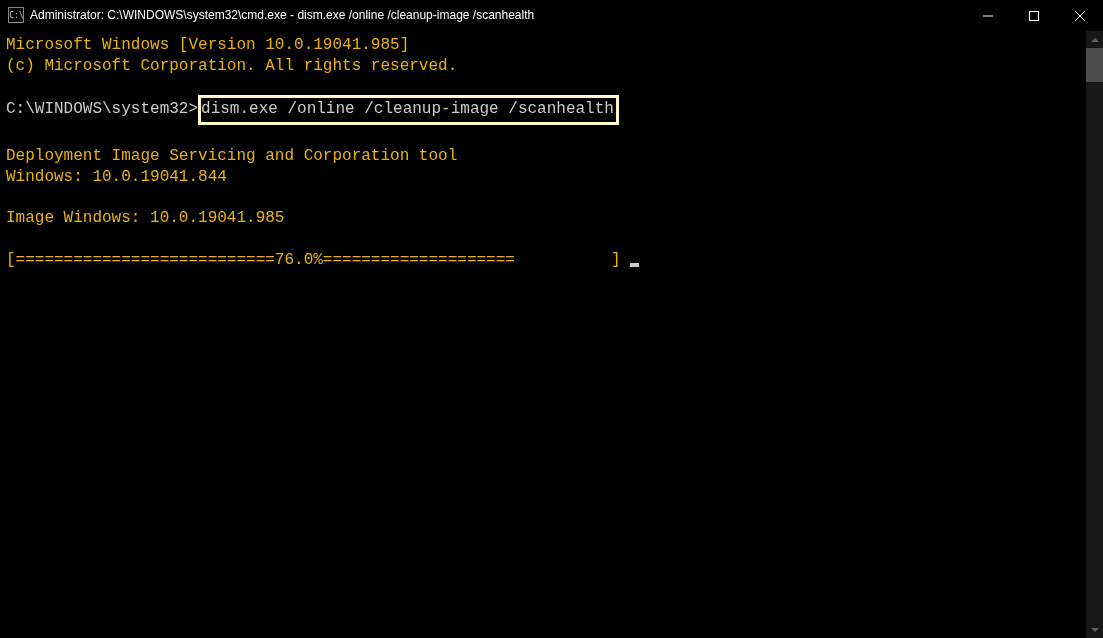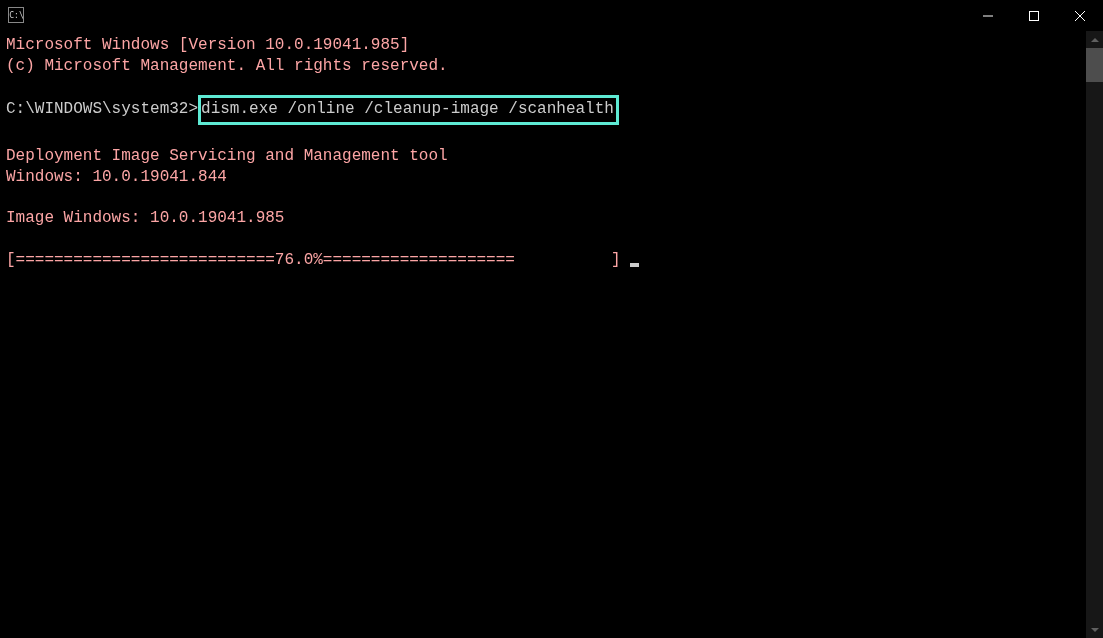--- a/index.html
+++ b/index.html
@@ -70,27 +70,27 @@
       height: 10px;
     }
     .terminal-body {
       padding: 4px 6px;
       line-height: 1.3;
       white-space: pre;
       position: relative;
       width: calc(100% - 17px);
     }
     .line {
-      color: #fca5a5;
+      color: #eab308;
     }
     .prompt-line {
       display: inline;
     }
     .highlight-box {
-      border: 3px solid #5eead4;
+      border: 3px solid #fef9c3;
       display: inline-block;
       padding: 1px 2px 2px 0;
       margin-top: -2px;
     }
     .cursor {
       display: inline-block;
       width: 9px;
       height: 4px;
       background: #ccc;
       vertical-align: text-bottom;
@@ -122,20 +122,21 @@
       background: #4d4d4d;
       cursor: pointer;
     }
   </style>
 </head>
 <body>
 
 <div class="titlebar">
   <div class="titlebar-left">
     <div class="cmd-icon">C:\</div>
+    <span class="title-text">Administrator: C:\WINDOWS\system32\cmd.exe - dism.exe  /online /cleanup-image /scanhealth</span>
   </div>
   <div class="window-controls">
     <div class="control-btn">
       <svg viewBox="0 0 10 10">
           <line x1="0" y1="5" x2="10" y2="5" stroke="#fff" stroke-width="1"></line>
         </svg>
     </div>
     <div class="control-btn">
       <svg viewBox="0 0 10 10">
           <rect x="0.5" y="0.5" width="9" height="9" stroke="#fff" stroke-width="1" fill="none"></rect>
@@ -144,25 +145,25 @@
     <div class="control-btn">
       <svg viewBox="0 0 10 10">
           <line x1="0" y1="0" x2="10" y2="10" stroke="#fff" stroke-width="1"></line>
           <line x1="10" y1="0" x2="0" y2="10" stroke="#fff" stroke-width="1"></line>
         </svg>
     </div>
   </div>
 </div>
 
 <div class="terminal-body"><span class="line">Microsoft Windows [Version 10.0.19041.985]</span>
-<span class="line">(c) Microsoft Management. All rights reserved.</span>
+<span class="line">(c) Microsoft Corporation. All rights reserved.</span>
 
 <span class="prompt-line">C:\WINDOWS\system32&gt;</span><span class="highlight-box"><span>dism.exe /online /cleanup-image /scanhealth</span></span>
 
-<span class="line">Deployment Image Servicing and Management tool</span>
+<span class="line">Deployment Image Servicing and Corporation tool</span>
 <span class="line">Windows: 10.0.19041.844</span>
 
 <span class="line">Image Windows: 10.0.19041.985</span>
 
 <span class="line">[===========================76.0%====================          ] </span><span class="cursor"></span>
 </div>
 
 <div class="scrollbar">
   <div class="scroll-arrow">
     <svg width="8" height="4" viewBox="0 0 8 4">

